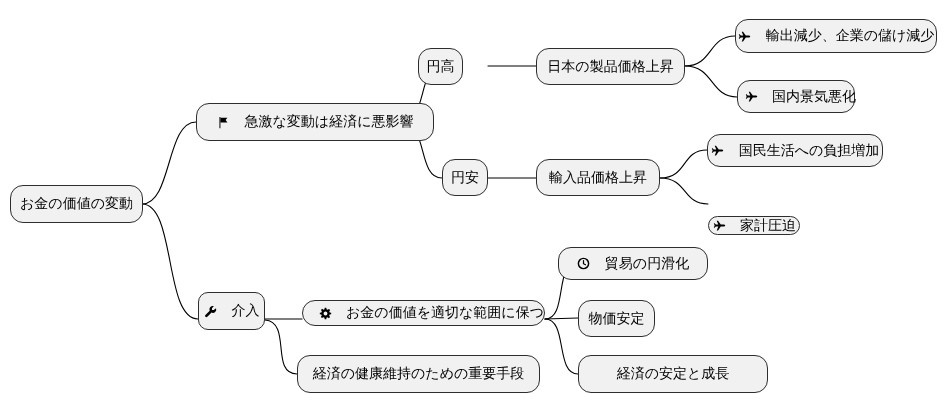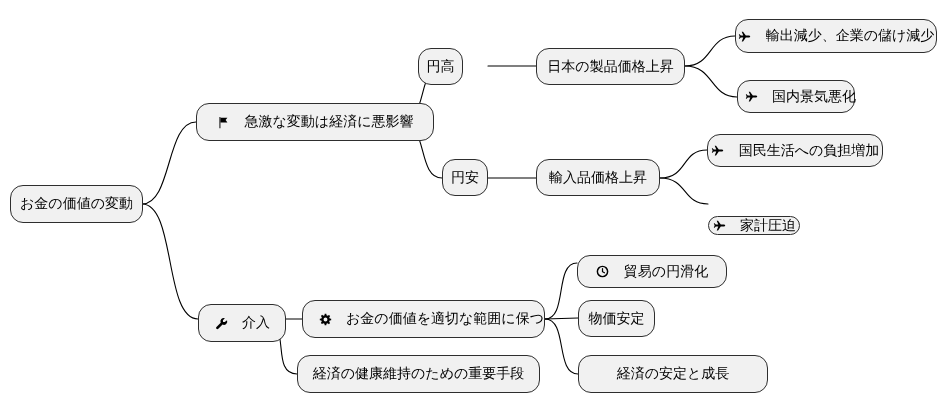--- a/index.html
+++ b/index.html
@@ -129,39 +129,39 @@
 
   <div class="node" style="left:708px; top:187px; width:92px; height:19px;margin-top:29px;">
     <span class="icon">
       <svg viewBox="0 0 16 16">
           <path fill="#000" d="M15 8c0-.7-1.1-1.2-2.2-1.2H9.6L6.2 2H4.6l1.9 4.8H3.4L2 5.2h-1l1 2.8-1 2.8h1l1.4-1.6h3.1L4.6 14h1.6l3.4-4.8h3.2C13.9 9.2 15 8.7 15 8z"></path>
         </svg>
     </span>
     <span>家計圧迫</span>
   </div>
 
-  <div class="node" style="left:198px; top:304px; width:88px; height:38px;">
+  <div class="node" style="left:198px; top:292px; width:67px; height:38px;border-radius:10px;">
     <span class="icon">
       <svg viewBox="0 0 16 16">
           <path fill="#000" d="M14.8 4.1a4.1 4.1 0 0 1-5.5 5.2l-5.2 5.2a1.6 1.6 0 0 1-2.3-2.3L7 7a4.1 4.1 0 0 1 5.2-5.5L9.7 4l.3 2 2 .3 2.8-2.2z"></path>
         </svg>
     </span>
     <span>介入</span>
   </div>
 
-  <div class="node" style="left:302px; top:300px; width:243px; height:38px;padding-left:21px;">
+  <div class="node" style="left:302px; top:300px; width:243px; height:26px;padding-left:21px;">
     <span class="icon">
       <svg viewBox="0 0 16 16">
           <path fill="#000" fill-rule="evenodd" d="M7 1h2l.3 1.9 1.4.6 1.6-1.1 1.4 1.4-1.1 1.6.6 1.4L15 7v2l-1.9.3-.6 1.4 1.1 1.6-1.4 1.4-1.6-1.1-1.4.6L9 15H7l-.3-1.9-1.4-.6-1.6 1.1-1.4-1.4 1.1-1.6-.6-1.4L1 9V7l1.9-.3.6-1.4-1.1-1.6 1.4-1.4 1.6 1.1 1.4-.6zM8 5.6A2.4 2.4 0 1 0 8 10.4 2.4 2.4 0 0 0 8 5.6z"></path>
         </svg>
     </span>
     <span>お金の価値を適切な範囲に保つ</span>
   </div>
 
-  <div class="node" style="left:577px; top:247px; width:150px; height:33px;margin-top:8px;">
+  <div class="node" style="left:558px; top:247px; width:150px; height:33px;">
     <span class="icon">
       <svg viewBox="0 0 16 16">
           <circle cx="8" cy="8" r="6.3" fill="none" stroke="#000" stroke-width="1.8"></circle>
           <path d="M8 4.4V8.2L10.4 9.6" fill="none" stroke="#000" stroke-width="1.5" stroke-linecap="round"></path>
         </svg>
     </span>
     <span>貿易の円滑化</span>
   </div>
 
   <div class="node" style="left:578px; top:300px; width:77px; height:37px;">

